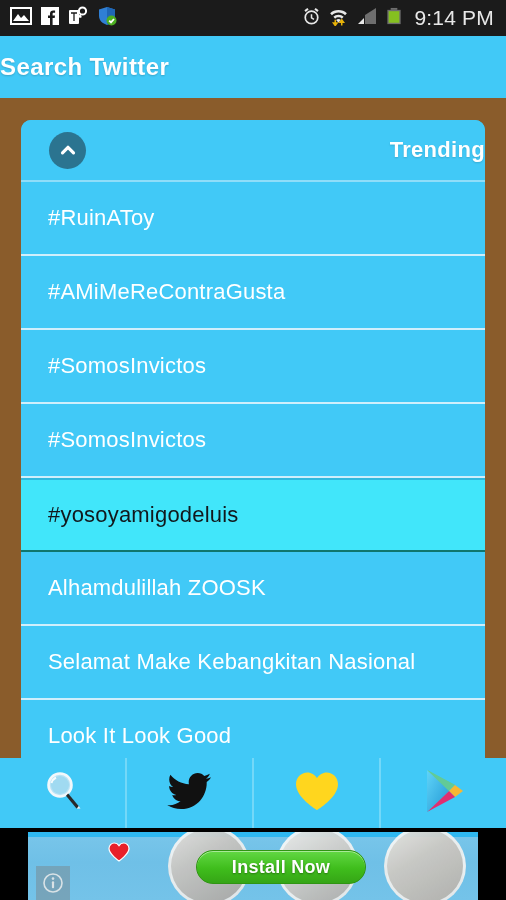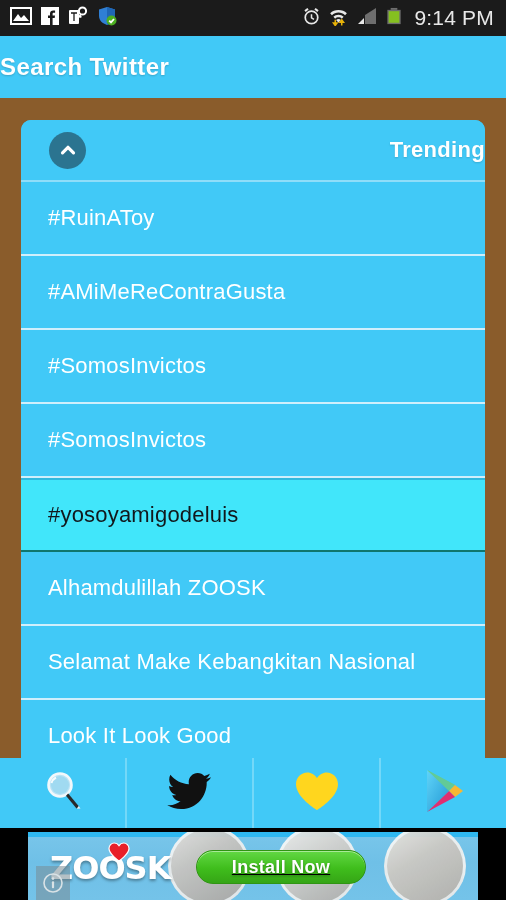--- a/index.html
+++ b/index.html
@@ -100,21 +100,20 @@
   .ad-heart{
     position:absolute; left:80px; top:10px; width:22px; height:20px;
   }
   .ad-cta{
     position:absolute; left:168px; top:18px; width:170px; height:34px;
     border-radius:17px;
     background:linear-gradient(180deg,#62d844 0%, #3fbd1c 55%, #35a516 100%);
     border:1px solid #2f9512;
     display:flex; align-items:center; justify-content:center;
     box-shadow:inset 0 1px 0 rgba(255,255,255,.45);
-    text-decoration:underline;
   }
   .ad-cta span{
     color:#fff; font-size:18px; font-weight:bold; letter-spacing:.3px;
     text-shadow:0 1px 2px rgba(0,0,0,.35);
   }
   .ad-face{
     position:absolute; top:-6px; width:82px; height:80px; border-radius:50%;
     border:3px solid rgba(255,255,255,.75);
     background:linear-gradient(150deg,#e7e2dd 0%, #c9c4bf 40%, #a9a5a1 100%);
     opacity:.92;
@@ -287,21 +286,20 @@
       </span>
     </div>
   </div>
 
   <div class="adzone">
     <div class="ad">
       <div class="ad-top"></div>
       <div class="ad-face face1"></div>
       <div class="ad-face face2"></div>
       <div class="ad-face face3"></div>
-      <div class="ad-logo">ZOOSK</div>
       <span class="ad-heart">
         <svg width="22" height="20" viewBox="0 0 22 20">
             <path d="M11 19S1 12.2 1 6.6C1 3.5 3.4 1 6.3 1 8.2 1 9.9 2 11 3.6 12.1 2 13.8 1 15.7 1 18.6 1 21 3.5 21 6.6 21 12.2 11 19 11 19z" fill="#e8202a" stroke="#ffffff" stroke-width="1.2"></path>
           </svg>
       </span>
       <div class="ad-cta">
         <span>Install Now</span>
       </div>
       <div class="ad-info">
         <svg width="22" height="22" viewBox="0 0 22 22">

